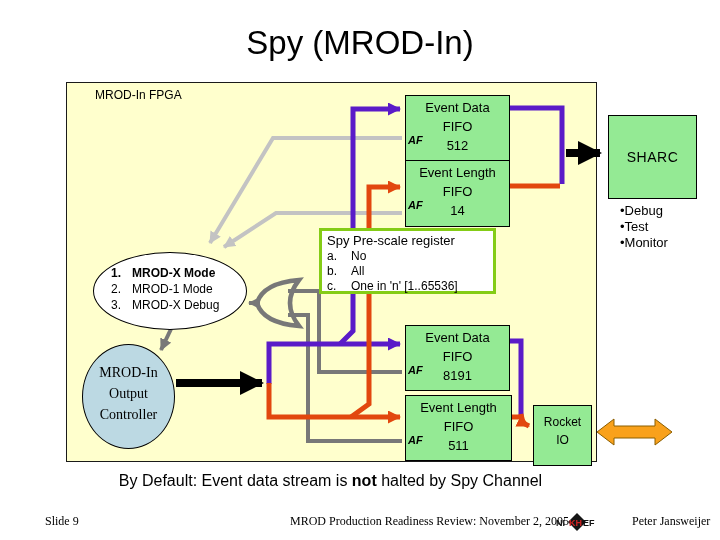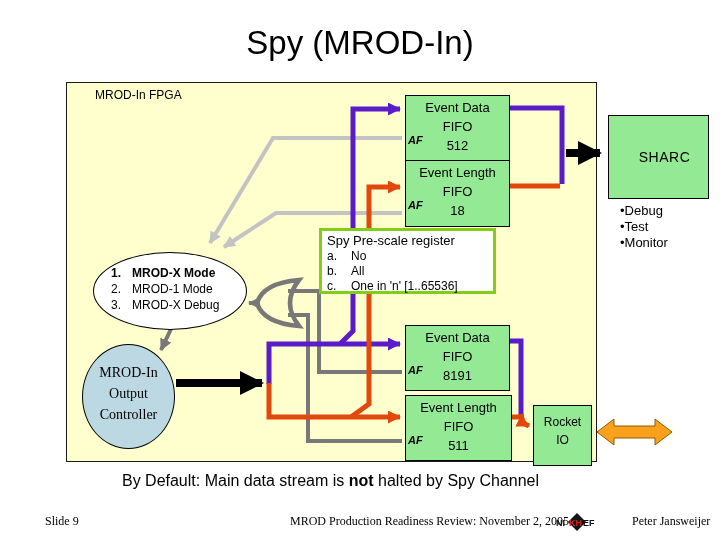--- a/index.html
+++ b/index.html
@@ -108,39 +108,39 @@
   <div class="box fifo" style="left:405px;top:95px;width:103px;height:62px;">
     <div>Event Data</div>
     <div>FIFO</div>
     <div>512</div>
     <span class="af">AF</span>
   </div>
 
   <div class="box fifo" style="left:405px;top:160px;width:103px;height:63px;">
     <div>Event Length</div>
     <div>FIFO</div>
-    <div>18</div>
+    <div>14</div>
     <span class="af">AF</span>
   </div>
 
   <div class="box fifo" style="left:405px;top:325px;width:103px;height:62px;">
     <div>Event Data</div>
     <div>FIFO</div>
     <div>8191</div>
     <span class="af">AF</span>
   </div>
 
   <div class="box fifo" style="left:405px;top:395px;width:105px;height:62px;">
     <div>Event Length</div>
     <div>FIFO</div>
     <div>511</div>
     <span class="af">AF</span>
   </div>
 
-  <div class="box sharc" style="left:608px;top:115px;width:87px;height:82px;padding-left:12px;">
+  <div class="box sharc" style="left:608px;top:115px;width:87px;height:82px;">
     <span>SHARC</span>
   </div>
 
   <div class="bullets">
     <div>•Debug</div>
     <div>•Test</div>
     <div>•Monitor</div>
   </div>
 
   <div class="spybox">
@@ -179,21 +179,21 @@
     <div>Output</div>
     <div>Controller</div>
   </div>
 
   <div class="box rocket" style="left:533px;top:405px;width:57px;height:52px;">
     <div>Rocket</div>
     <div>IO</div>
   </div>
 
   <div class="statement">
-    <span>By Default: Main data stream is </span><b>not</b><span> halted by Spy Channel</span>
+    <span>By Default: Event data stream is </span><b>not</b><span> halted by Spy Channel</span>
   </div>
 
   <div class="footer">
     <span class="f-slide">Slide 9</span>
     <span class="f-center">MROD Production Readiness Review: November 2, 2005</span>
     <svg class="f-logo" width="40" height="20">
       <polygon points="12,10 21,1 30,10 21,19" fill="#151515"></polygon>
       <text x="0" y="13.5" font-size="9" font-weight="bold" font-family="Liberation Sans, sans-serif" fill="#111">NI</text>
       <text x="13" y="13.5" font-size="9" font-weight="bold" font-family="Liberation Sans, sans-serif" fill="#CC2222">KH</text>
       <text x="27" y="13.5" font-size="9" font-weight="bold" font-family="Liberation Sans, sans-serif" fill="#111">EF</text>

